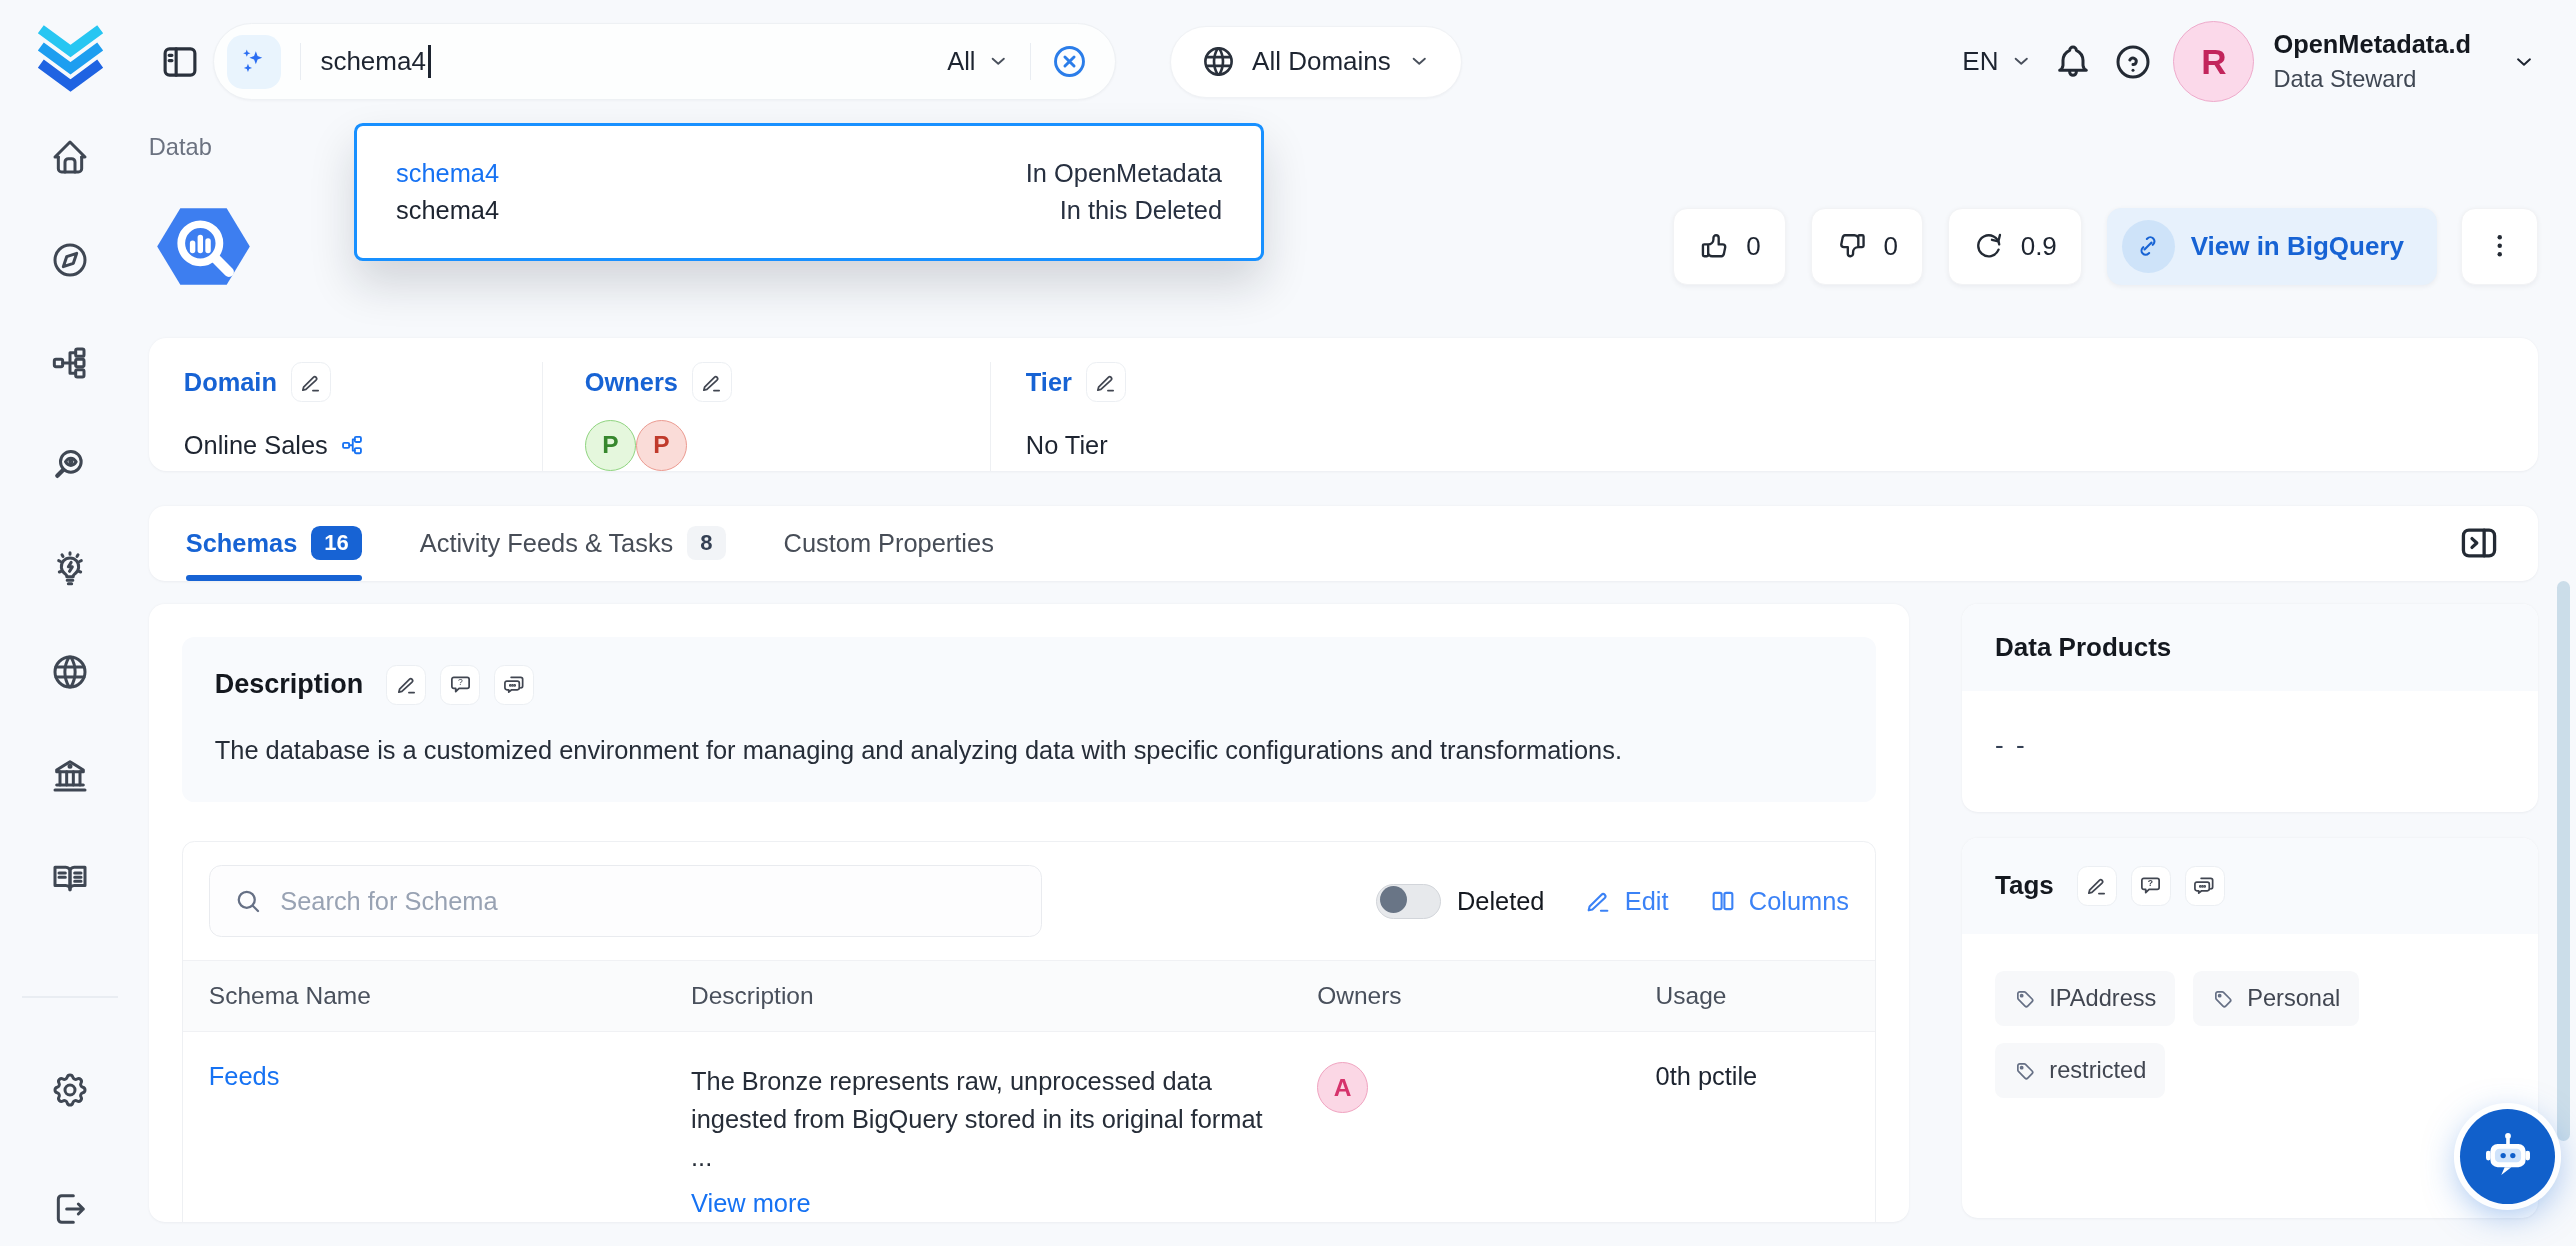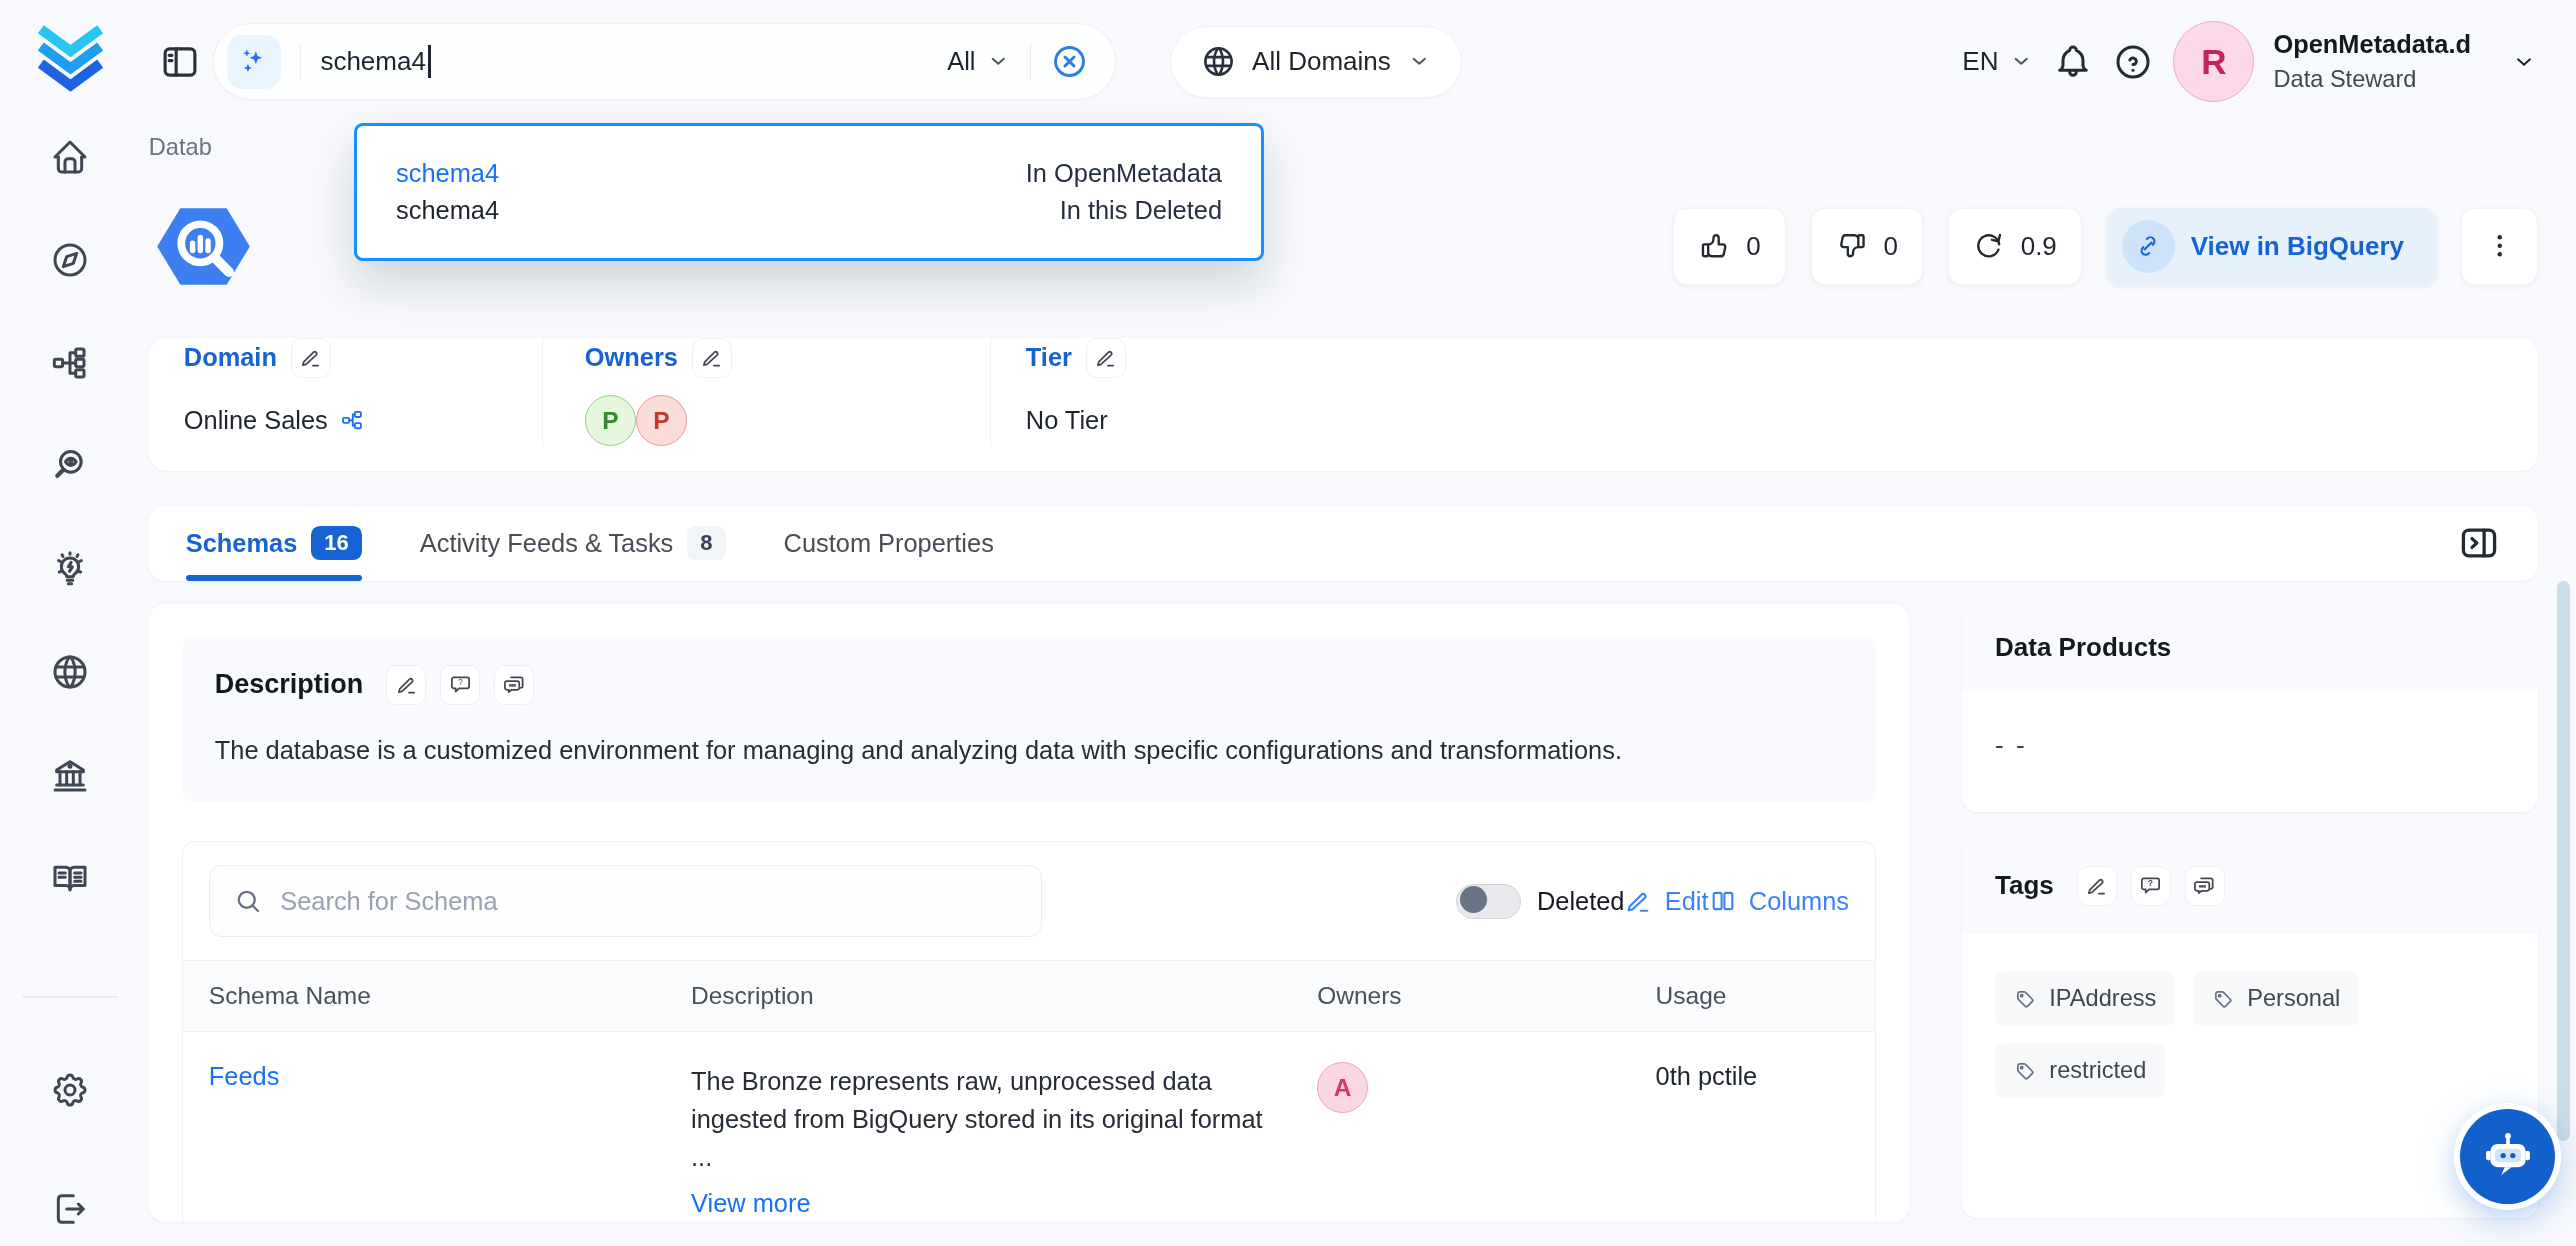--- a/index.html
+++ b/index.html
@@ -85,21 +85,21 @@
     box-shadow: 0 1.8px 5.3px rgba(16,24,40,.05); cursor: pointer;
   }
   .action-pill svg { width: 31.5px; height: 31.5px; color: #232a34; }
   .view-bq { background: #e7f1fc; border-color: #e7f1fc; color: #1763d4; font-weight: 600; padding: 0 31.5px 0 14px; }
   .link-circle { width: 53px; height: 53px; border-radius: 50%; background: #cee3f9; display: flex; align-items: center; justify-content: center; }
   .link-circle svg { width: 28px; height: 28px; color: #1763d4; }
   .kebab-btn { min-width: 77px; width: 77px; padding: 0; justify-content: center; }
 
   .meta-card {
     margin-top: 37px; background: #fff; border-radius: 17.5px; height: 133px;
-    display: flex; align-items: flex-start; padding: 0 35px;
+    display: flex; align-items: flex-end; padding: 0 35px;
     box-shadow: 0 0.9px 2.6px rgba(16,24,40,.05);
   }
   .meta-sec { display: flex; flex-direction: column; justify-content: center; gap: 17.5px; }
   .meta-sec.sec1 { width: 359px; border-right: 1.8px solid #eef0f3; }
   .meta-sec.sec2 { width: 448px; border-right: 1.8px solid #eef0f3; padding-left: 42px; }
   .meta-sec.sec3 { padding-left: 35px; }
   .meta-label { display: flex; align-items: center; gap: 14px; font-size: 25.4px; font-weight: 600; color: #1763d4; }
   .icon-btn { width: 40px; height: 40px; border-radius: 10.5px; background: #fff; border: 1.8px solid #eceff3; display: flex; align-items: center; justify-content: center; color: #414651; cursor: pointer; flex-shrink: 0; }
   .icon-btn svg { width: 23px; height: 23px; }
   .meta-value { font-size: 25.4px; color: #1d2430; display: flex; align-items: center; gap: 12.3px; min-height: 51px; }
@@ -130,21 +130,21 @@
   .desc-head { display: flex; align-items: center; gap: 14px; }
   .desc-title { font-size: 27px; font-weight: 700; color: #14181f; margin-right: 8.8px; }
   .desc-text { margin-top: 31.5px; font-size: 25.4px; color: #262d38; }
 
   .schema-card { margin-top: 39px; border: 1.8px solid #eef0f3; border-radius: 12.3px; overflow: hidden; }
   .schema-toolbar { display: flex; align-items: center; padding: 23px 26px; }
   .schema-search { width: 833px; height: 72px; border: 1.8px solid #e9ebef; border-radius: 12.3px; background: #fdfdfe; display: flex; align-items: center; gap: 17.5px; padding: 0 23px; color: #667085; }
   .schema-search input { border: none; outline: none; background: transparent; font-size: 25.4px; color: #1d2430; width: 100%; font-family: inherit; }
   .schema-search input::placeholder { color: #98a2b3; }
   .schema-search svg { width: 30px; height: 30px; flex-shrink: 0; }
-  .toolbar-right { margin-left: auto; display: flex; align-items: center; }
+  .toolbar-right { margin-left: auto; display: flex; align-items: center; gap: 40px; }
   .toggle-wrap { display: flex; align-items: center; gap: 15.8px; font-size: 25.4px; color: #14181f; }
   .toggle { width: 65px; height: 35px; border-radius: 17.5px; background: #e7e9ec; border: 1.8px solid #d2d5da; position: relative; cursor: pointer; }
   .toggle::after { content: ""; position: absolute; left: 2.6px; top: 1.8px; width: 27px; height: 27px; border-radius: 50%; background: #697586; }
   .link-btn { display: flex; align-items: flex-start; gap: 12.3px; color: #3b82f6; font-size: 25.4px; font-weight: 500; cursor: pointer; }
   .link-btn svg { width: 28px; height: 28px; }
 
   table.schema-table { width: 100%; border-collapse: collapse; table-layout: fixed; }
   .schema-table th {
     background: #fafbfc; border-top: 1.8px solid #f0f1f4; border-bottom: 1.8px solid #f0f1f4;
     font-size: 24.5px; font-weight: 500; color: #49505c; text-align: left; padding: 21px 17.5px;

